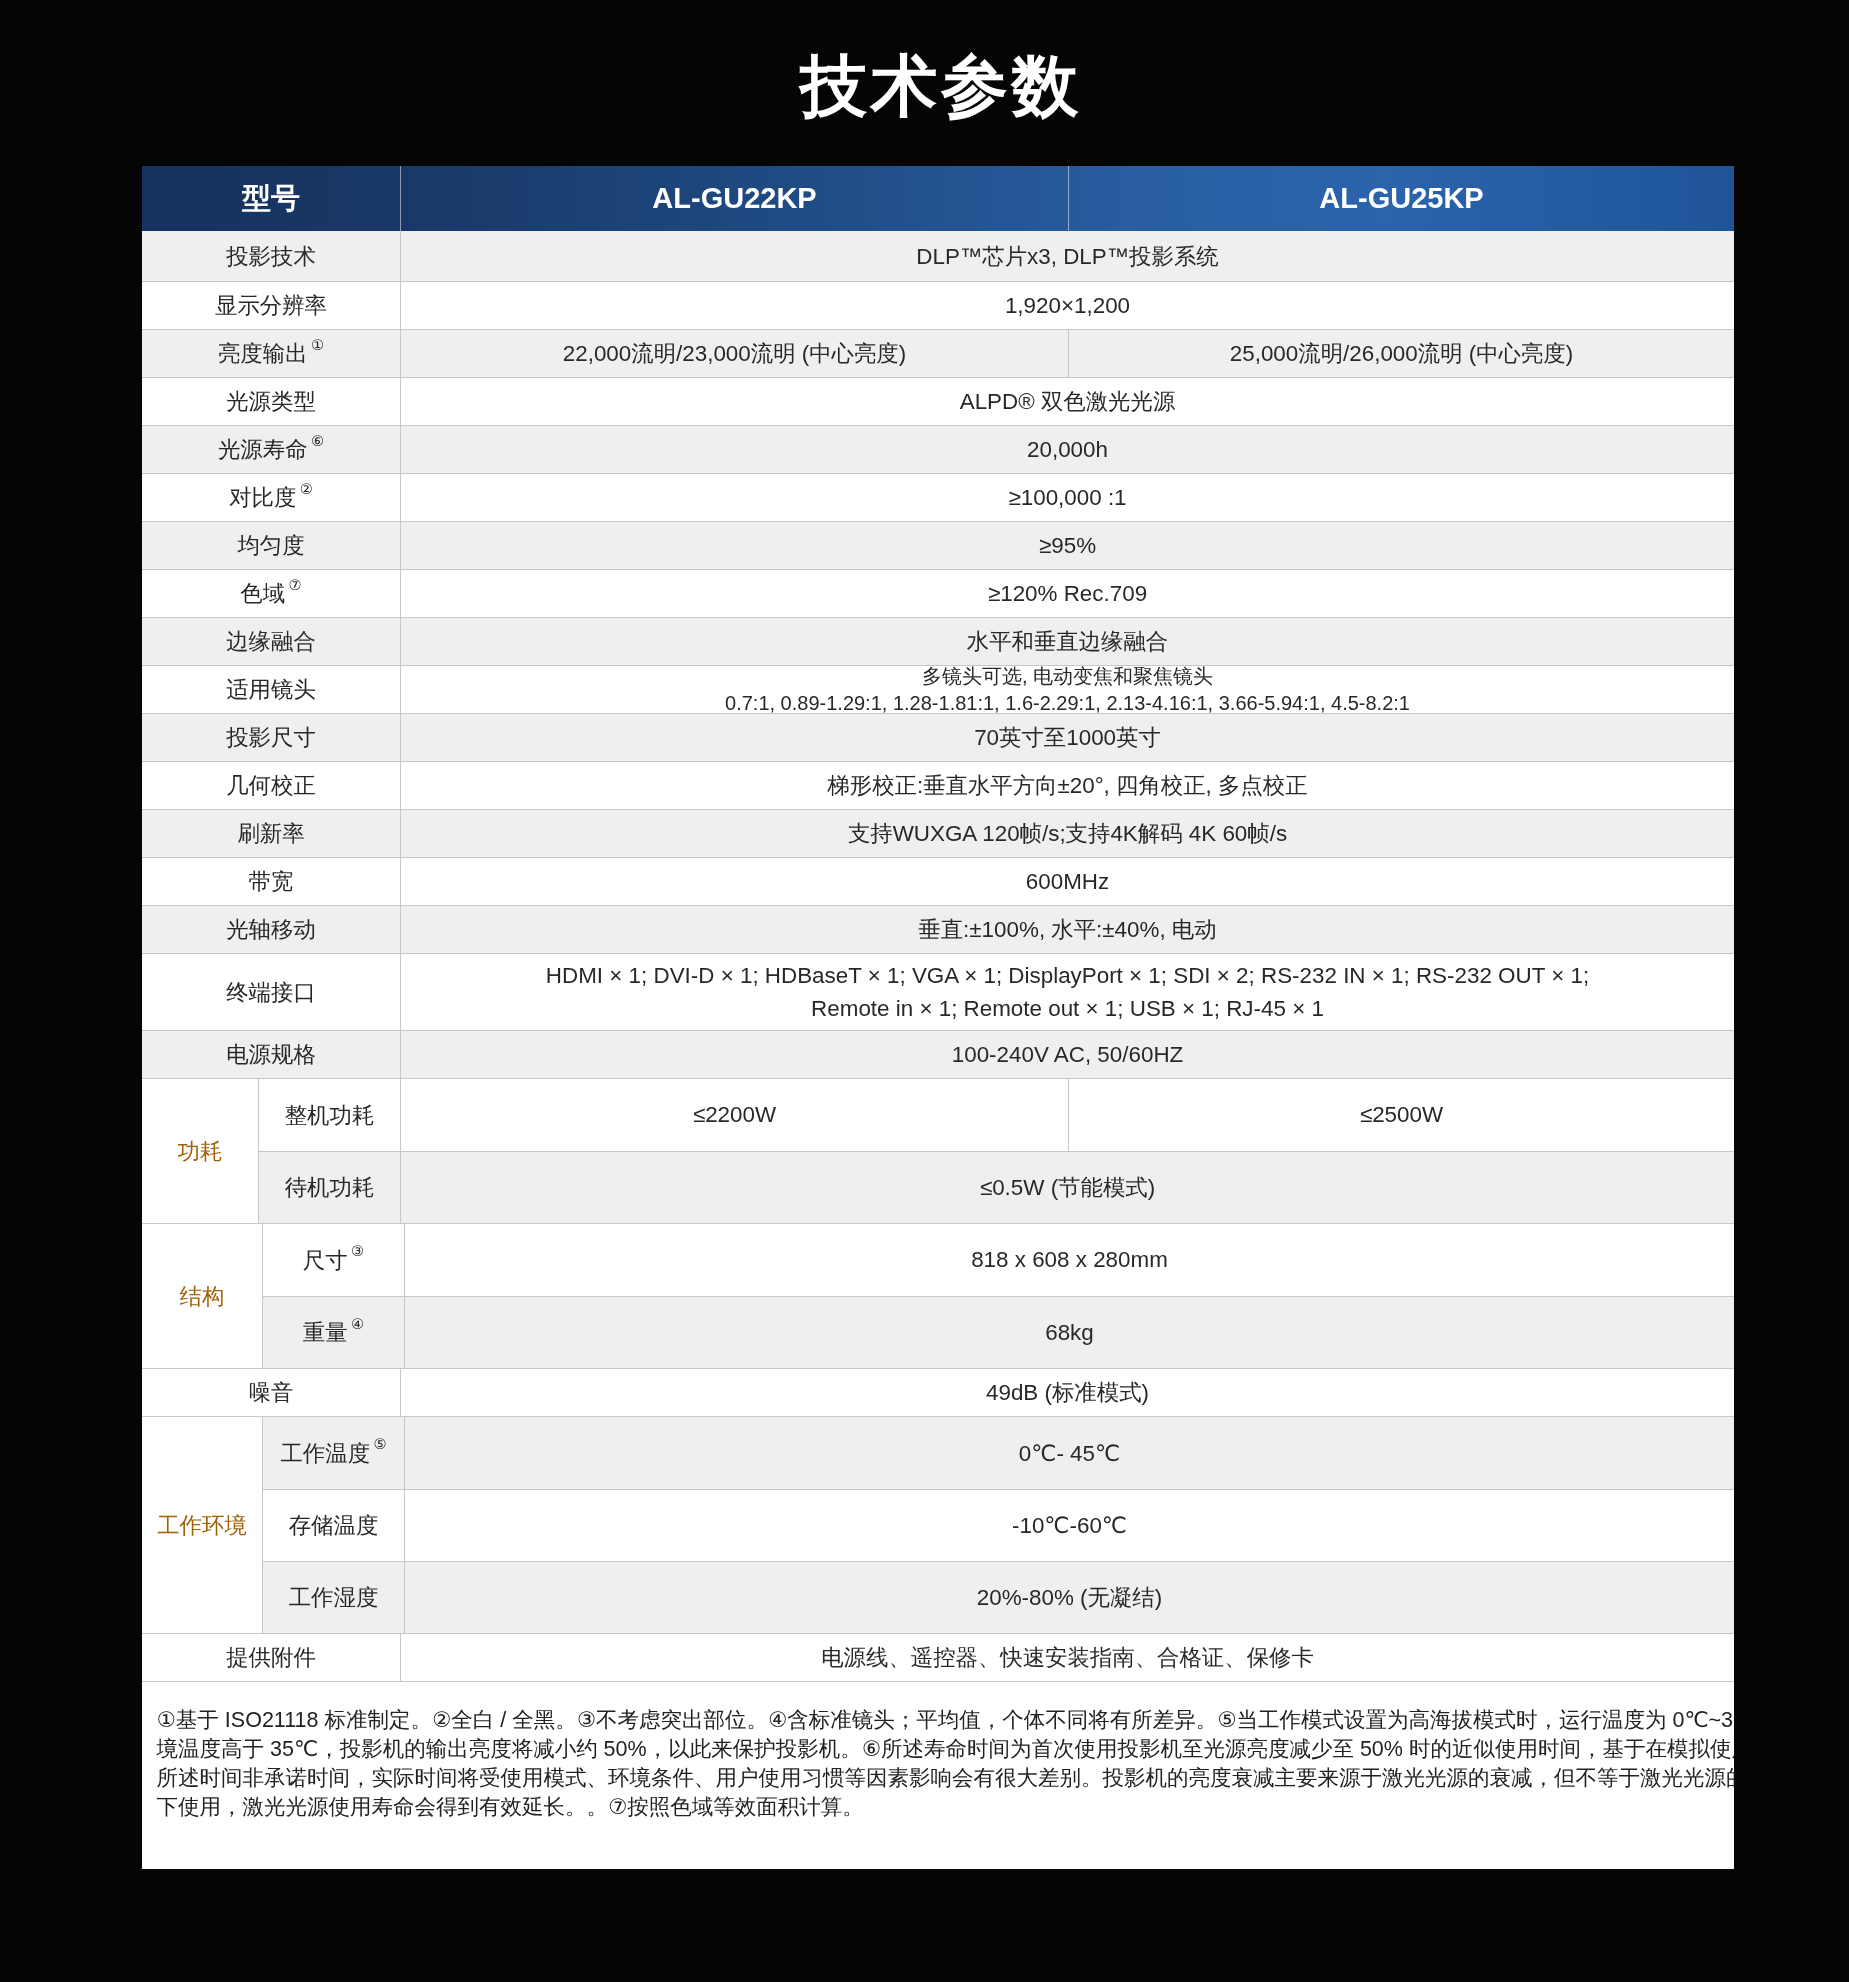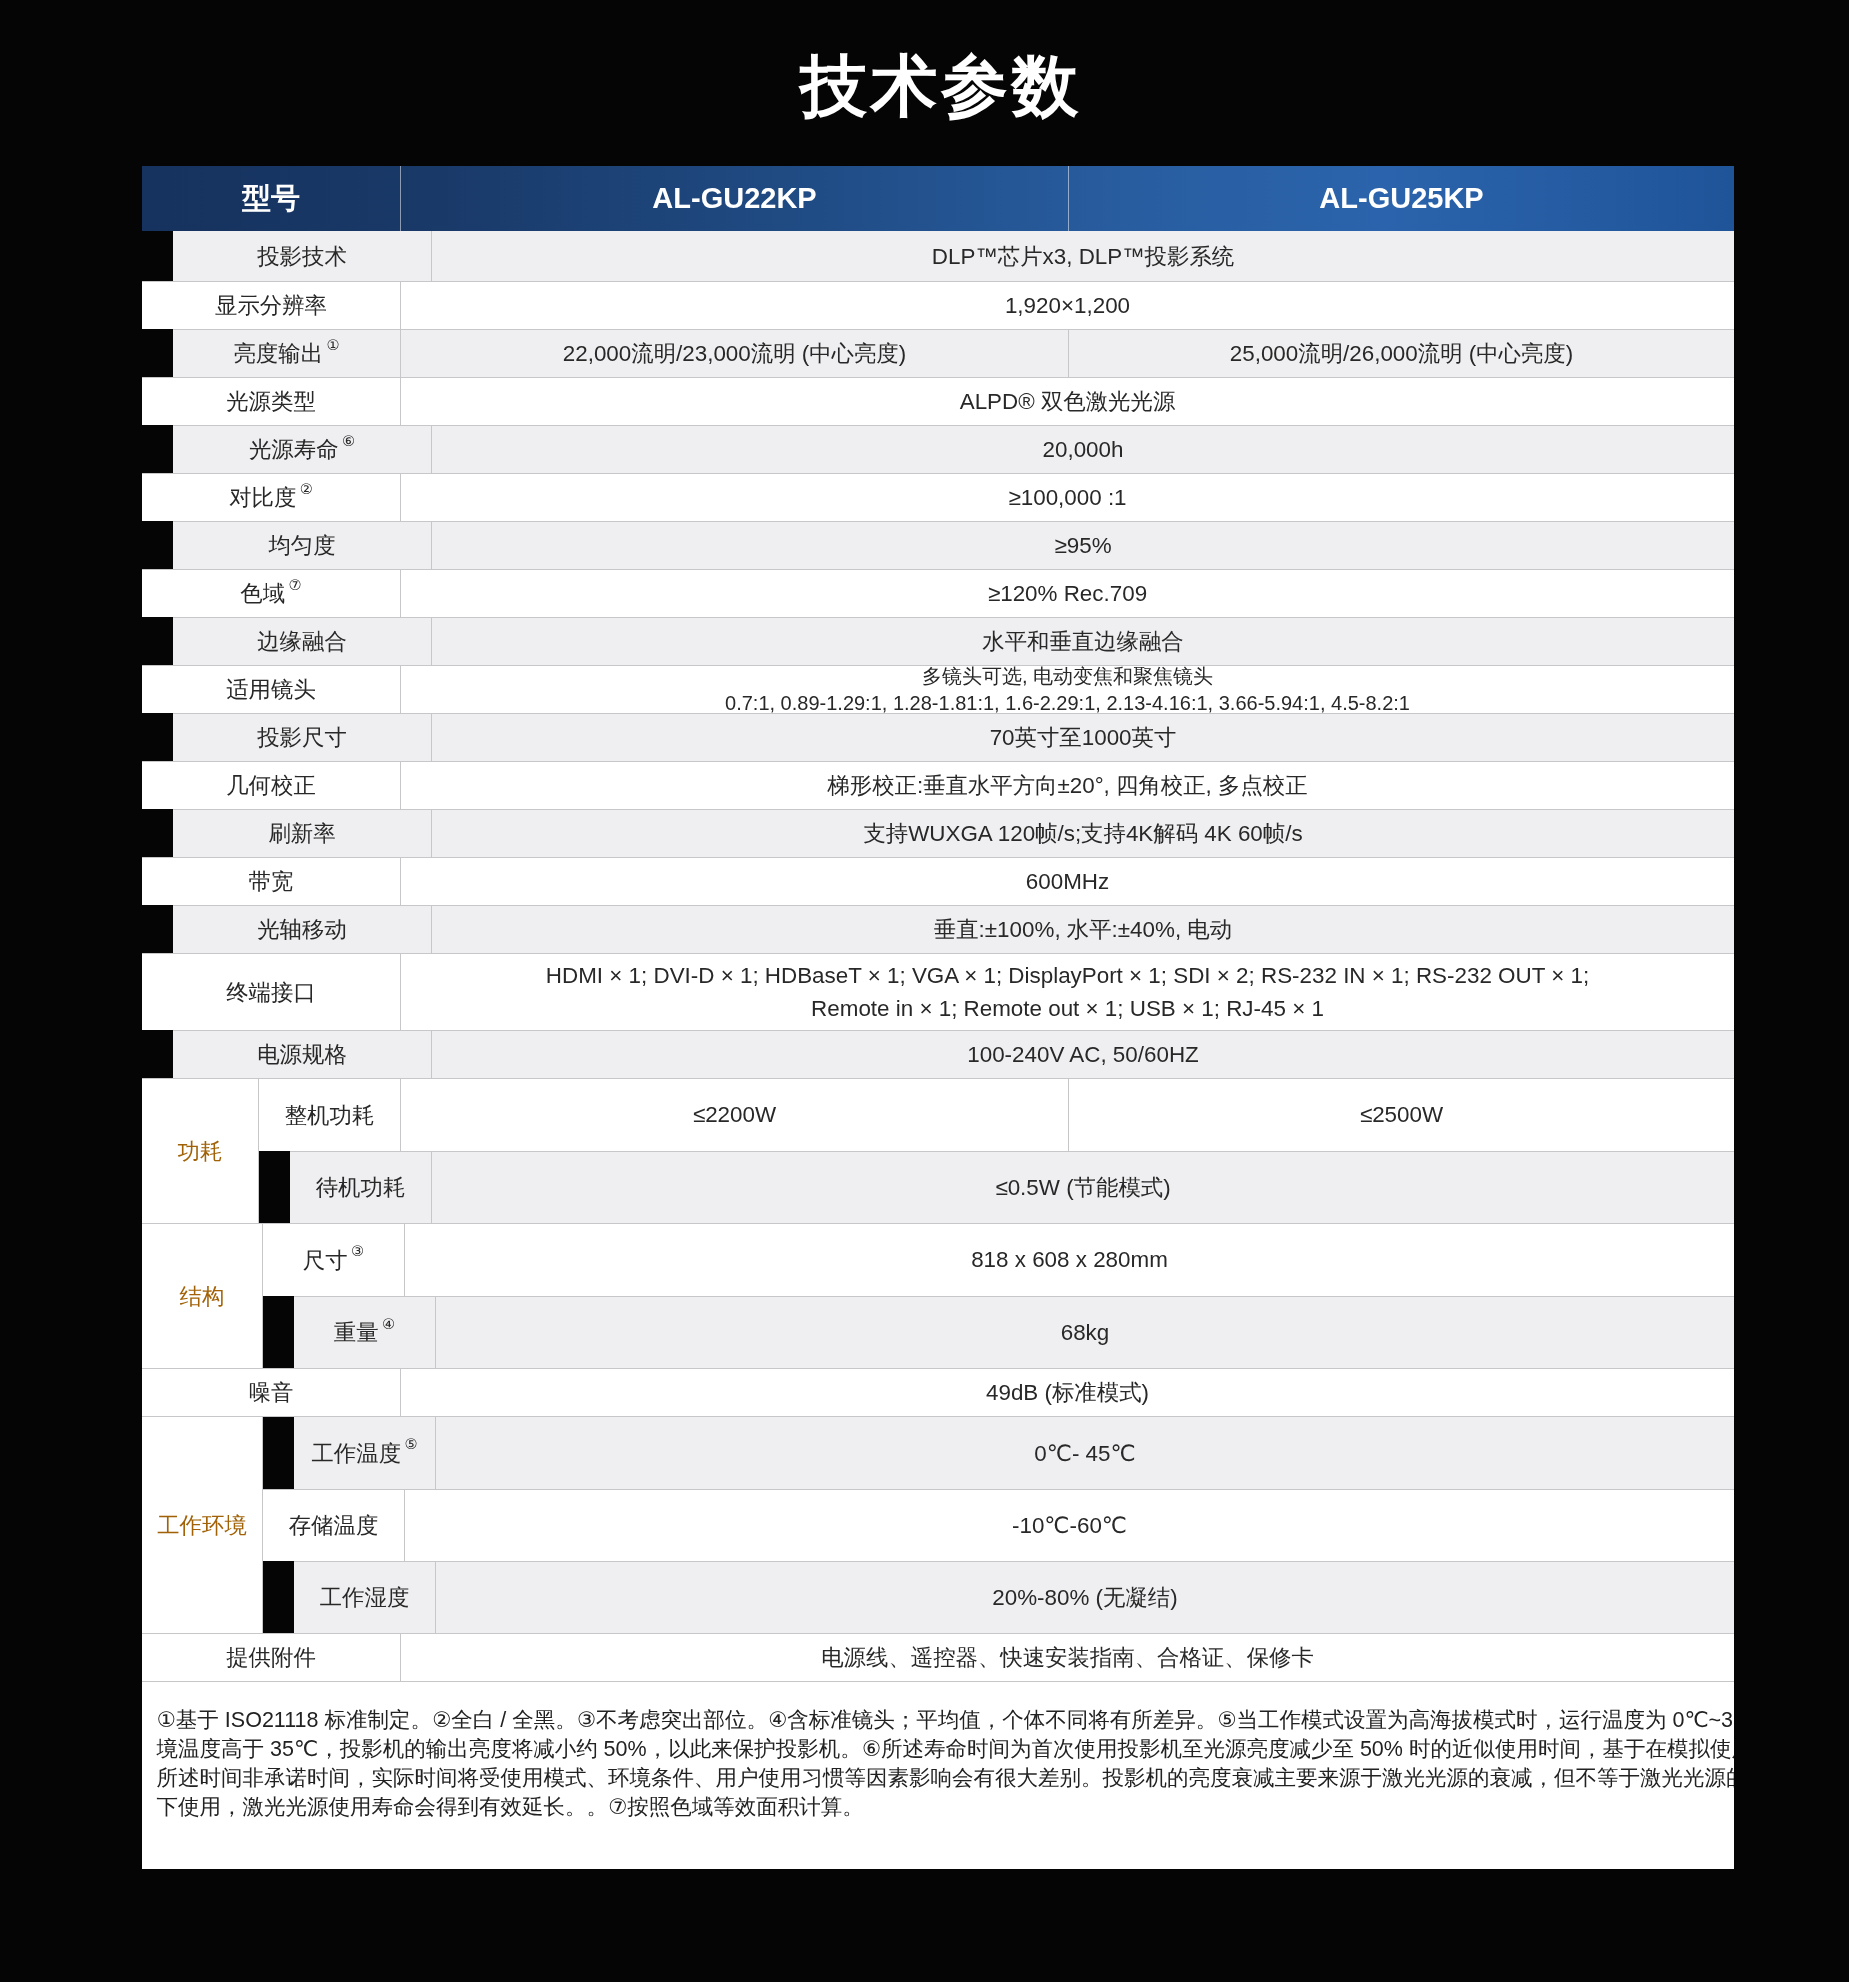--- a/index.html
+++ b/index.html
@@ -29,21 +29,21 @@
   }
   .th{display:flex;align-items:center;justify-content:center;}
   .th-label{width:259px;border-right:1.7px solid rgba(255,255,255,.5);}
   .th-c1{width:668px;border-right:1.7px solid rgba(255,255,255,.5);}
   .th-c2{flex:1;}
   
   .tbody > div + div{border-top:1.7px solid #c7c7c9;}
   .row{display:flex;height:48px;}
   .row.h58{height:50px;}
   .row.h90{height:77px;}
-  .gray{background:#efeff1;margin-left:31px;}
+  .gray{background:#efeff1;}
   .white{background:#ffffff;}
   .cell{display:flex;align-items:center;justify-content:center;color:#282828;font-size:22.4px;}
   .label{width:259px;border-right:1.7px solid #c7c7c9;}
   .value{flex:1;text-align:center;}
   .value.vsplit1{flex:none;width:668px;border-right:1.7px solid #c7c7c9;}
   .value.vsplit2{flex:none;width:665px;}
   .twoline{flex-direction:column;justify-content:center;}
   .twoline .ln{display:block;text-align:left;}
   .lens-lines .ln{font-size:20px;line-height:27px;}
   .term-lines .ln{font-size:22.4px;line-height:33px;}

